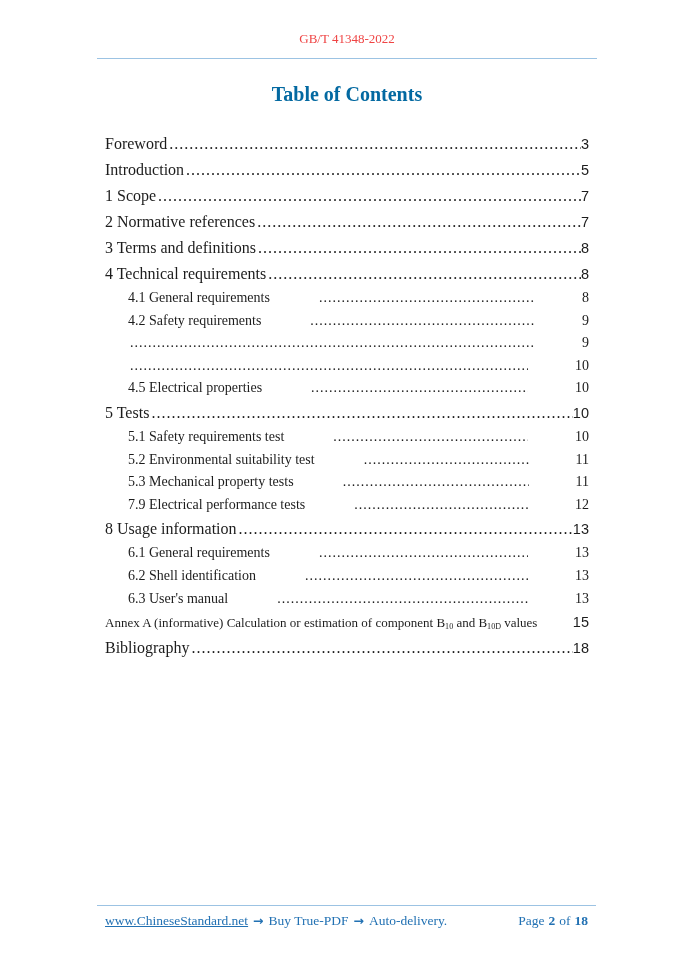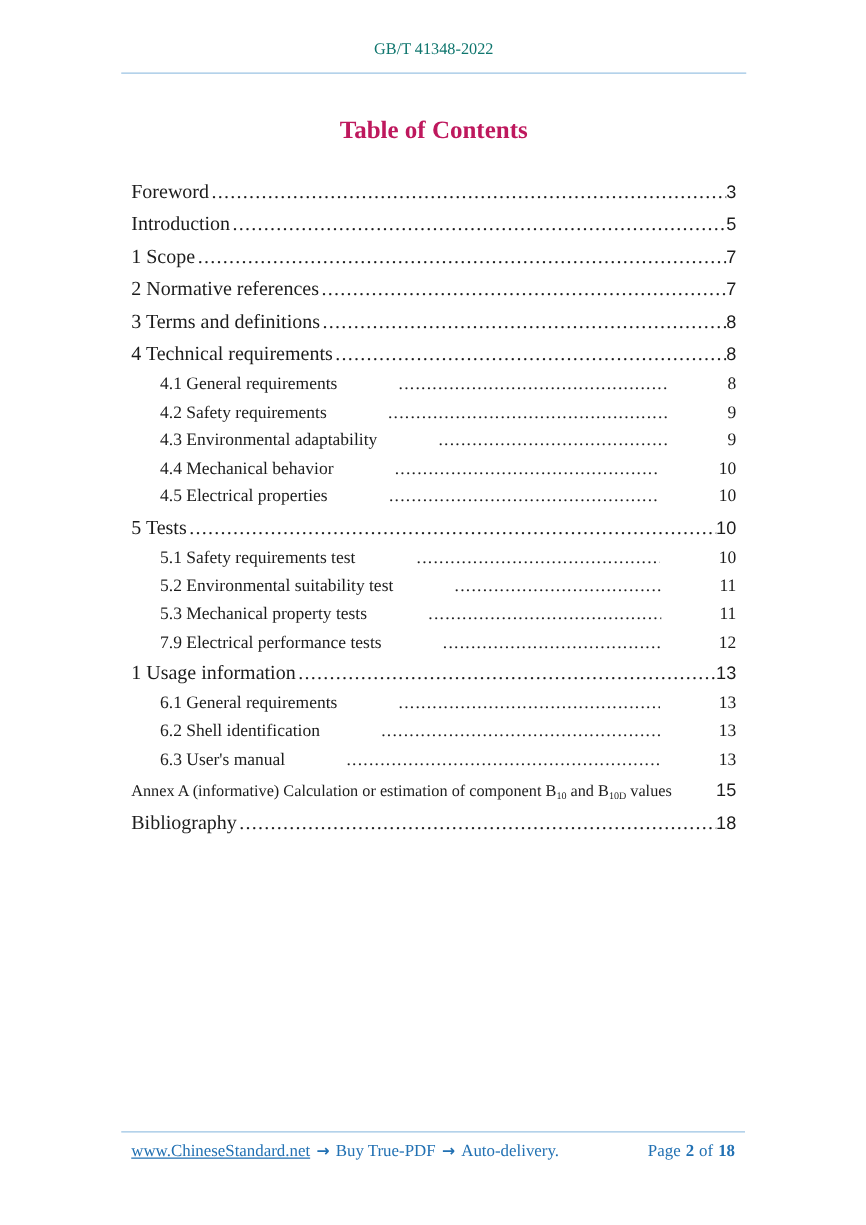--- a/index.html
+++ b/index.html
@@ -17,34 +17,34 @@
     overflow: hidden;
     box-sizing: border-box;
   }
   .content {
     padding: 29px 104px 0 105px;
   }
   .doc-code {
     text-align: center;
     font-size: 13px;
     line-height: 20px;
-    color: #0f766e;
+    color: #ef4444;
   }
   .rule {
     border: 0;
     border-top: 1px solid #9cc3e3;
     margin: 9px -8px 0 -8px;
   }
   .page-title {
-    margin: 32px 0 0 0;
+    margin: 22px 0 0 0;
     text-align: center;
     font-size: 20px;
     line-height: 26px;
     font-weight: bold;
-    color: #be185d;
+    color: #0369a1;
   }
   .toc {
     margin-top: 24px;
   }
   .toc-row {
     display: flex;
     align-items: baseline;
     white-space: nowrap;
   }
   .toc-row.level-0 {
@@ -178,26 +178,24 @@
           <span class="toc-label">4.1 General requirements</span>
           <span class="leader"></span>
           <span class="toc-page">8</span>
         </div>
         <div class="toc-row level-1">
           <span class="toc-label">4.2 Safety requirements</span>
           <span class="leader"></span>
           <span class="toc-page">9</span>
         </div>
         <div class="toc-row level-1">
-          <span class="toc-label">4.3 Environmental adaptability</span>
           <span class="leader"></span>
           <span class="toc-page">9</span>
         </div>
         <div class="toc-row level-1">
-          <span class="toc-label">4.4 Mechanical behavior</span>
           <span class="leader"></span>
           <span class="toc-page">10</span>
         </div>
         <div class="toc-row level-1">
           <span class="toc-label">4.5 Electrical properties</span>
           <span class="leader"></span>
           <span class="toc-page">10</span>
         </div>
         <div class="toc-row level-0">
           <span class="toc-label">5 Tests</span>
@@ -218,21 +216,21 @@
           <span class="toc-label">5.3 Mechanical property tests</span>
           <span class="leader"></span>
           <span class="toc-page">11</span>
         </div>
         <div class="toc-row level-1">
           <span class="toc-label">7.9 Electrical performance tests</span>
           <span class="leader"></span>
           <span class="toc-page">12</span>
         </div>
         <div class="toc-row level-0">
-          <span class="toc-label">1 Usage information</span>
+          <span class="toc-label">8 Usage information</span>
           <span class="leader"></span>
           <span class="toc-page">13</span>
         </div>
         <div class="toc-row level-1">
           <span class="toc-label">6.1 General requirements</span>
           <span class="leader"></span>
           <span class="toc-page">13</span>
         </div>
         <div class="toc-row level-1">
           <span class="toc-label">6.2 Shell identification</span>

